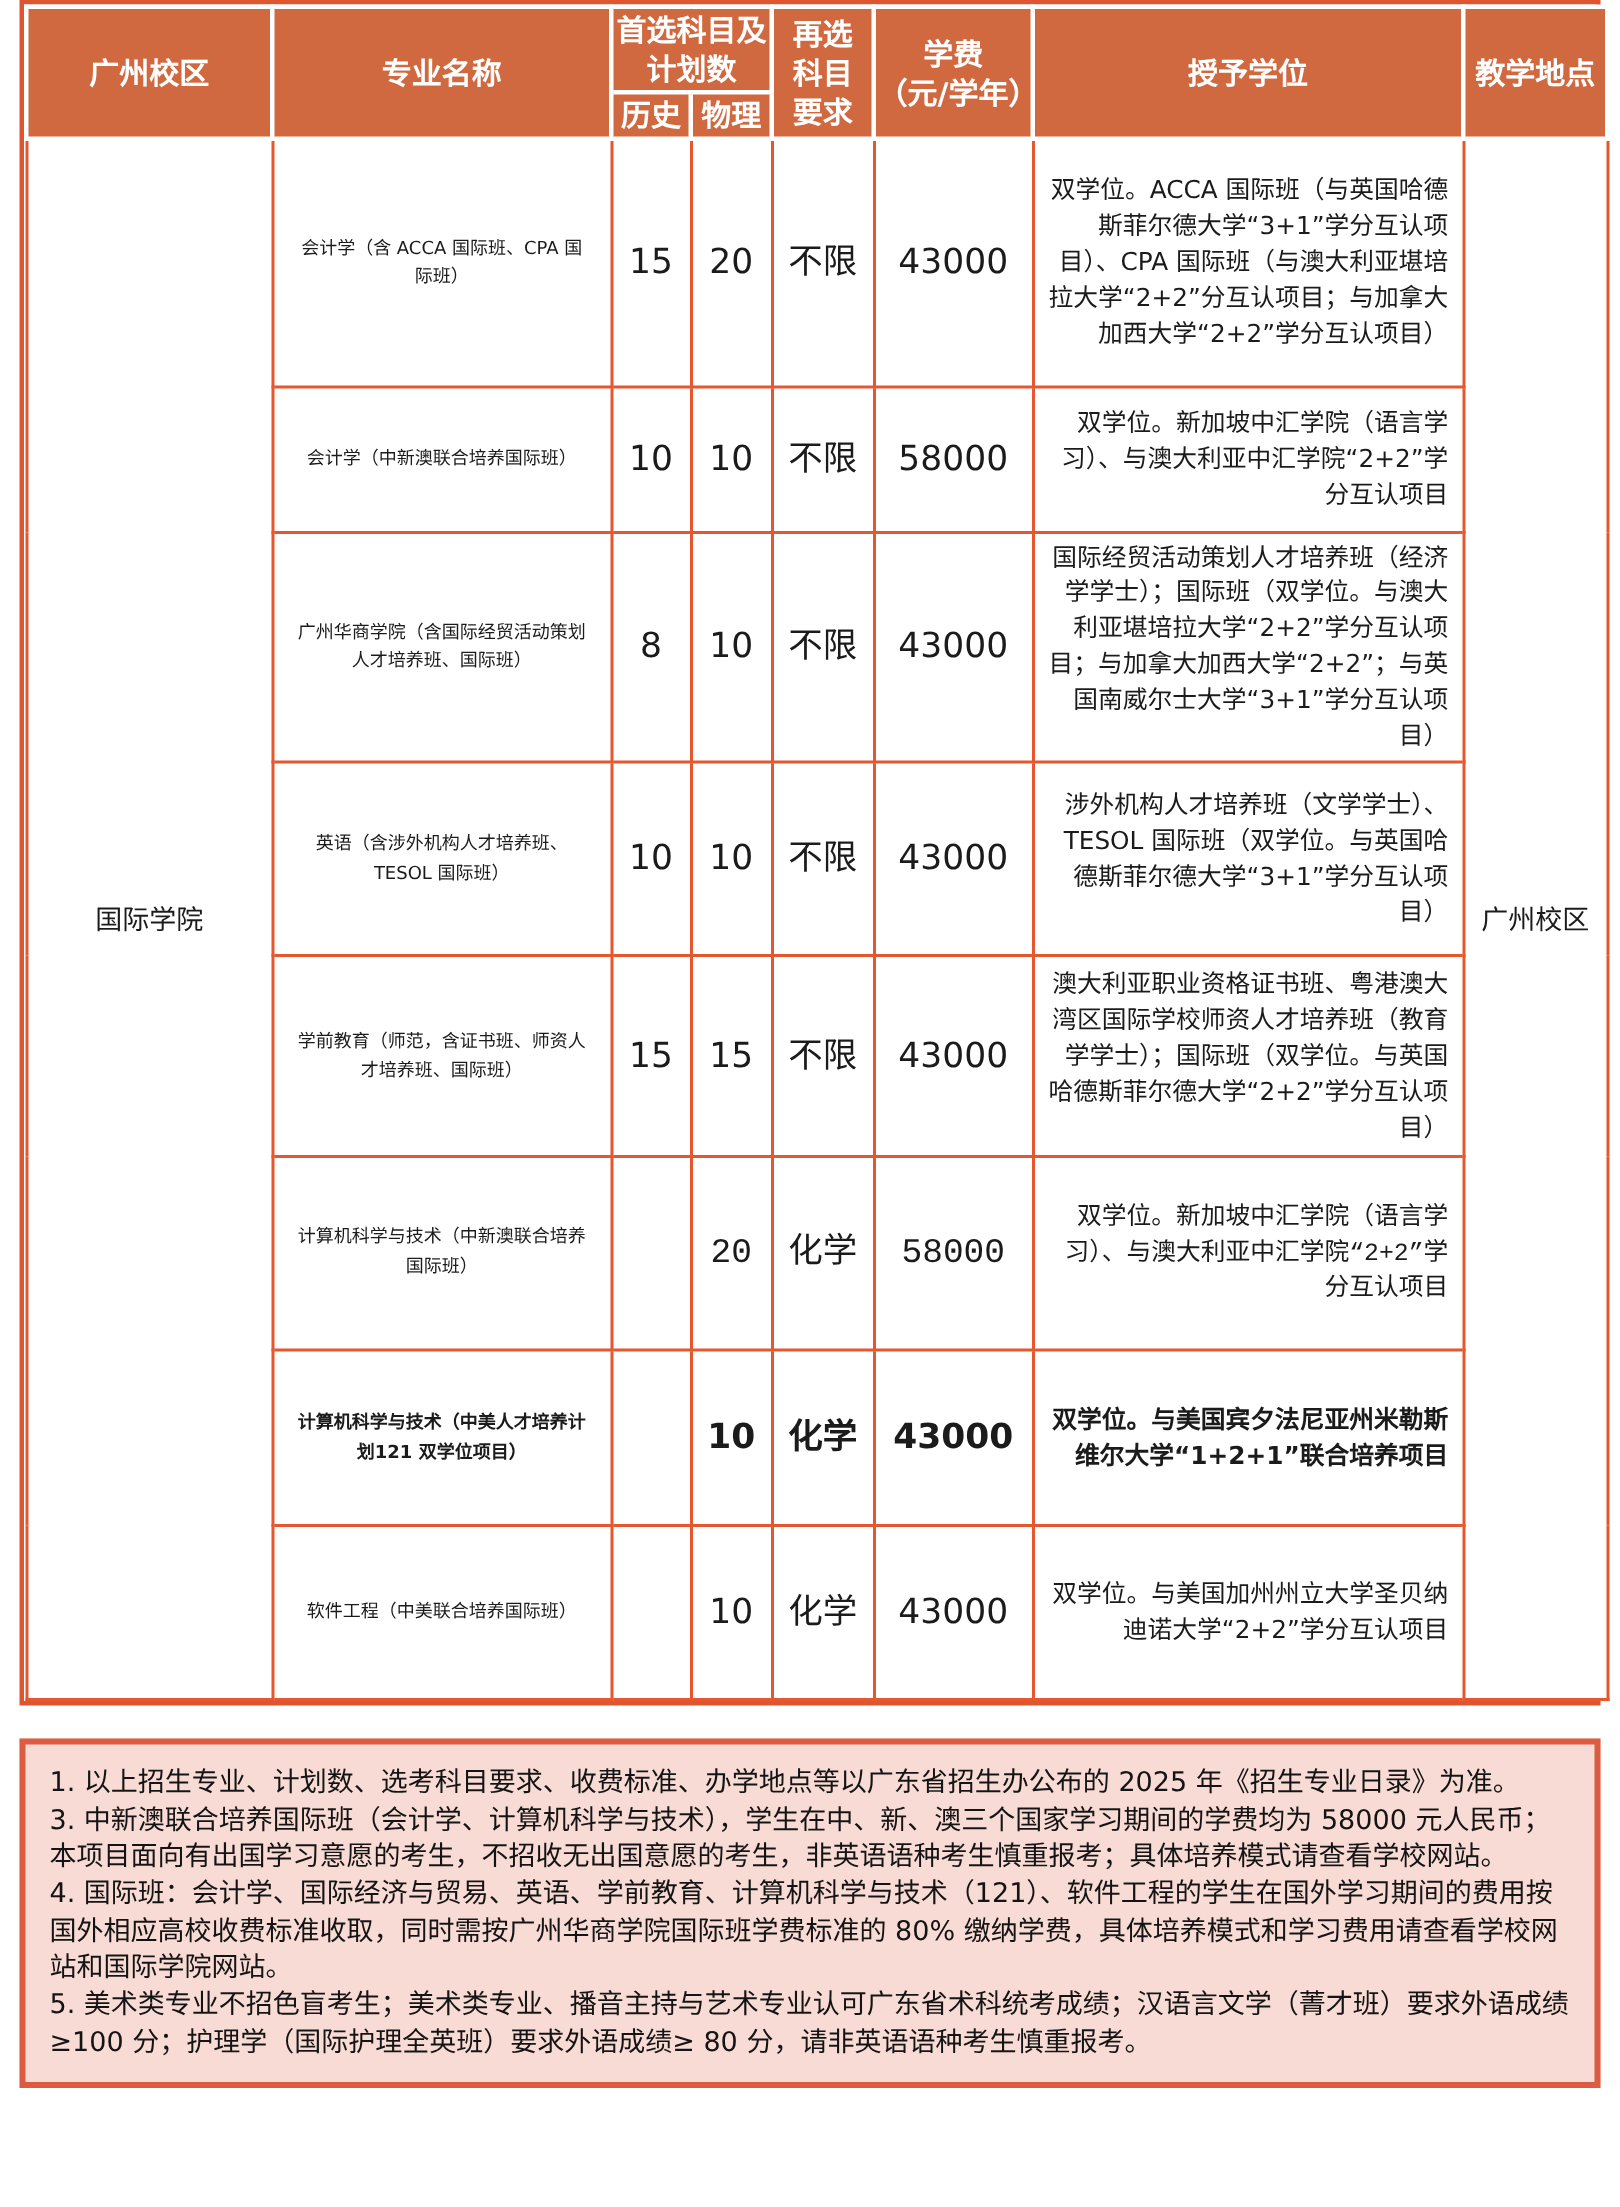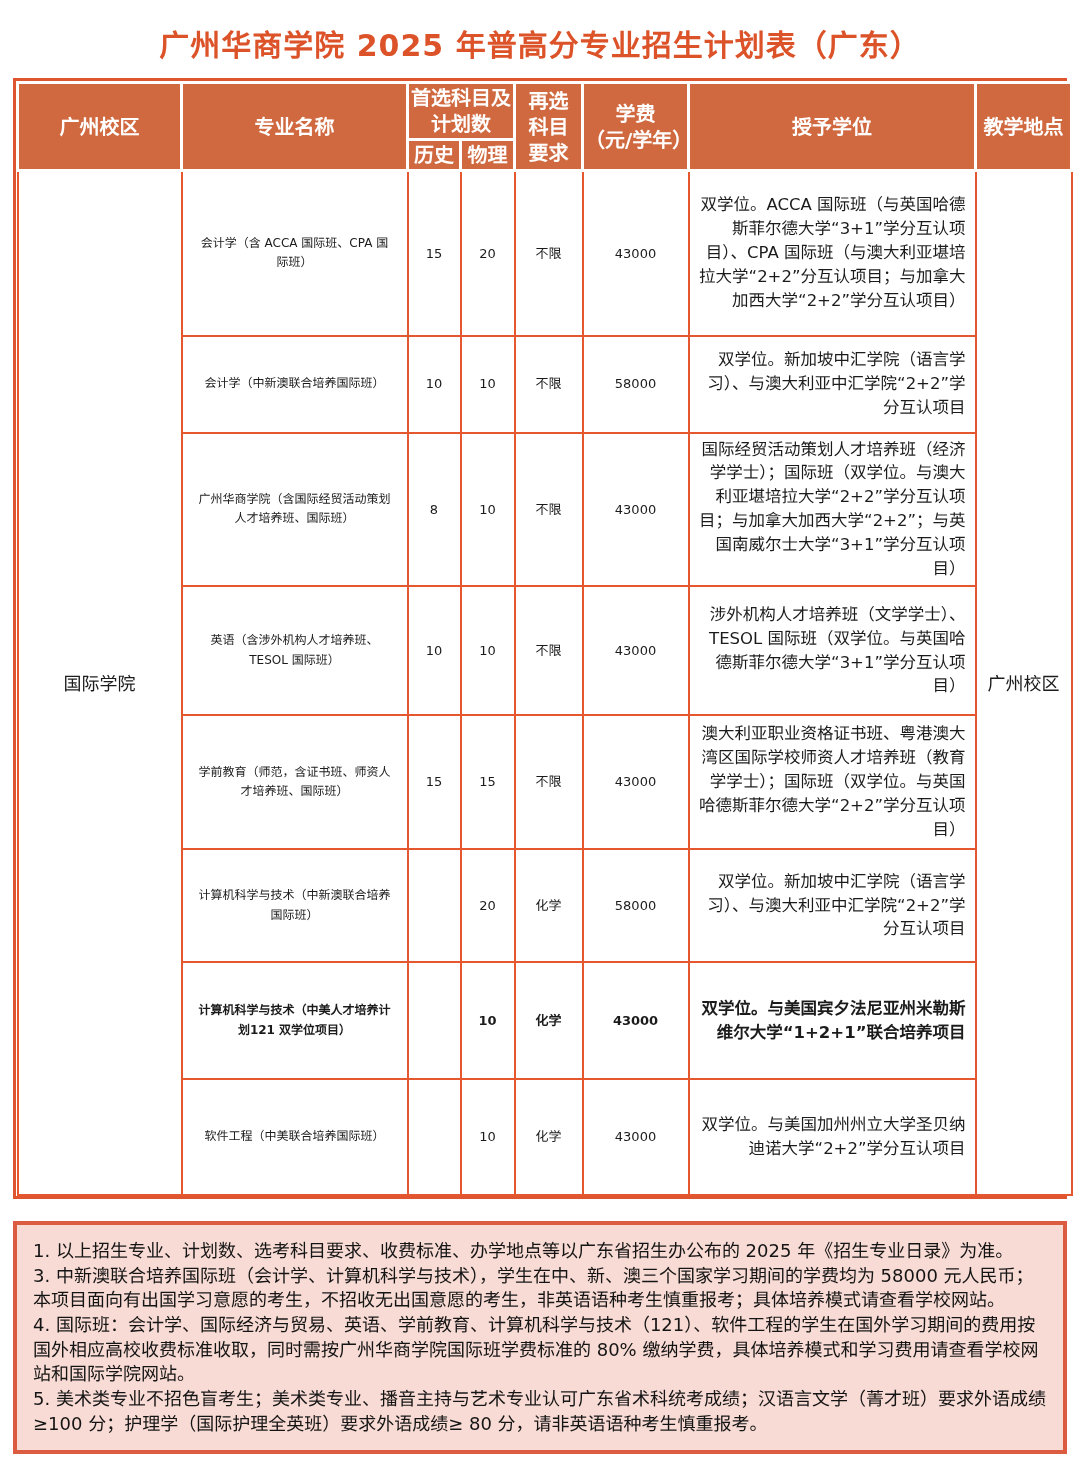--- a/index.html
+++ b/index.html
@@ -15,47 +15,46 @@
   .table-wrap{margin:0 13px;border:3px solid #DF5530;}
   table{width:100%;border-collapse:collapse;table-layout:fixed;}
   thead th{
     background:#D0693F;color:#ffffff;font-weight:bold;font-size:20px;
     border:3px solid #ffffff;white-space:pre-line;line-height:1.3;padding:1px;
   }
   thead tr:nth-child(1){height:52px;}
   thead tr:nth-child(2){height:31px;}
   tbody td{
     border:2px solid #E4572F;background:#ffffff;text-align:center;
-    vertical-align:middle;font-size:13px;line-height:1.5;padding:2px 4px;
+    vertical-align:middle;font-size:23px;line-height:1.5;padding:2px 4px;
   }
   td.major{font-size:12px;padding:2px 16px;line-height:1.6;}
   td.degree{
     text-align:right;font-size:16.5px;line-height:1.45;padding:4px 9px;
   }
   td.college,td.location{font-size:18px;}
   tbody tr:nth-child(1){height:165px;}
   tbody tr:nth-child(2){height:97px;}
   tbody tr:nth-child(3){height:132px;}
   tbody tr:nth-child(4){height:129px;}
   tbody tr:nth-child(5){height:134px;}
-  tbody tr:nth-child(6){height:113px;}
+  tbody tr:nth-child(6){height:129px;font-family:Liberation Mono, monospace;}
   tbody tr:nth-child(7){height:117px;font-weight:bold;}
   tbody tr:nth-child(8){height:116px;}
   .notes{
     margin:22px 13px 0;border:4px solid #DB5C41;background:#F8DBD4;
     padding:14px 16px;font-size:18px;line-height:1.37;color:#141414;
   }
   .notes p{margin:0;}
 </style>
 </head>
 <body>
 
 <div class="page">
 
-  <h1 class="title">广州华商学院 2025 年普高分专业招生计划表（广东）</h1>
 
   <div class="table-wrap">
     <table>
       <colgroup>
         <col style="width:164px">
           <col style="width:226px">
           <col style="width:53px">
           <col style="width:54px">
         <col style="width:68px">
           <col style="width:106px">

